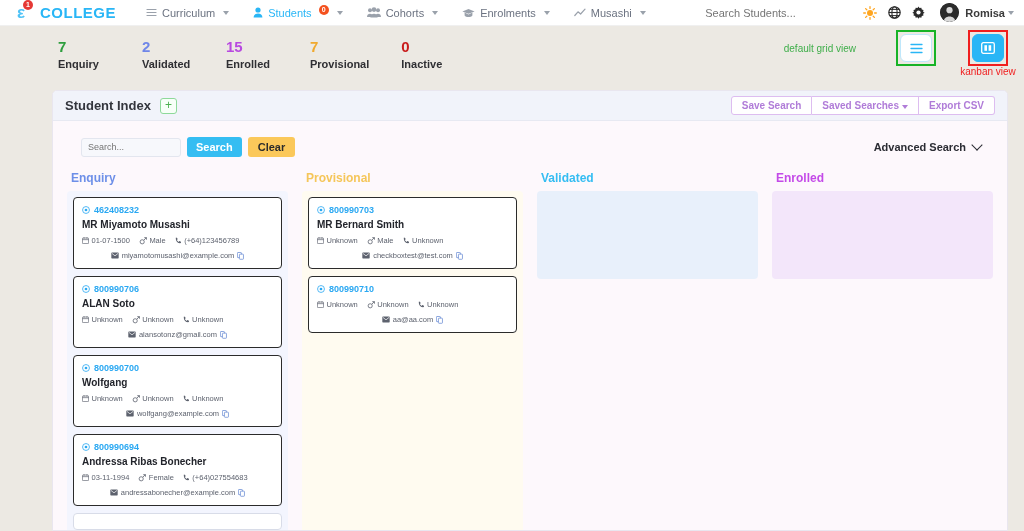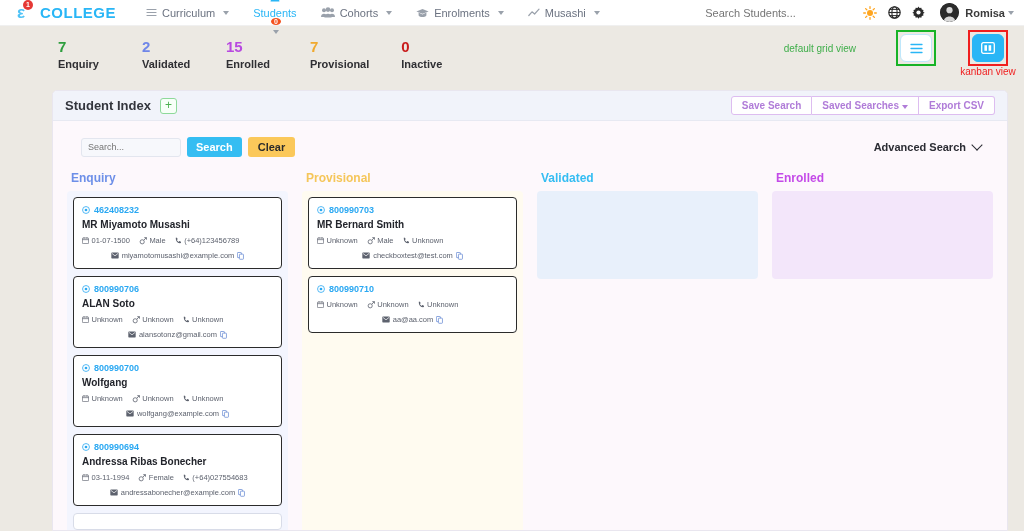--- a/index.html
+++ b/index.html
@@ -32,23 +32,23 @@
     text-align: center; font-weight: bold;
   }
   .brand-name {
     color: #29b6f6; font-size: 15px; font-weight: bold;
     letter-spacing: .5px; margin: 0 18px 0 6px;
   }
   .nav-item {
     display: flex; align-items: center; gap: 5px;
     font-size: 11px; color: #6b7280;
     padding: 0 12px; height: 26px; cursor: pointer;
-    position: relative; white-space: nowrap; justify-content: center;
-  }
-  .nav-item.active { color: #29b6f6; flex-direction: column; }
+    position: relative; white-space: nowrap;
+  }
+  .nav-item.active { color: #29b6f6; }
   .nav-ico { display: inline-flex; align-items: center; color: #9aa1ab; }
   .nav-item.active .nav-ico { color: #29b6f6; }
   .caret {
     width: 0; height: 0; margin-left: 3px;
     border-left: 3px solid transparent; border-right: 3px solid transparent;
     border-top: 4px solid #9aa1ab;
   }
   .nav-dot {
     background: #f4511e; color: #fff;
     font-size: 7px; font-weight: bold;

